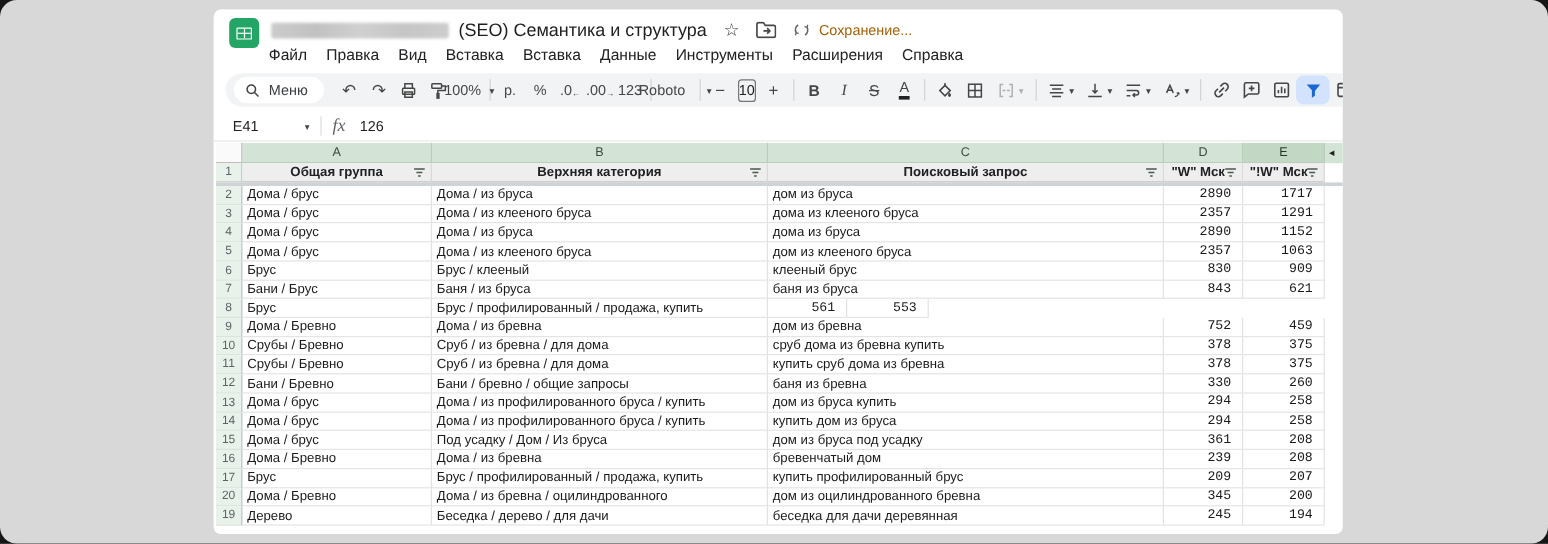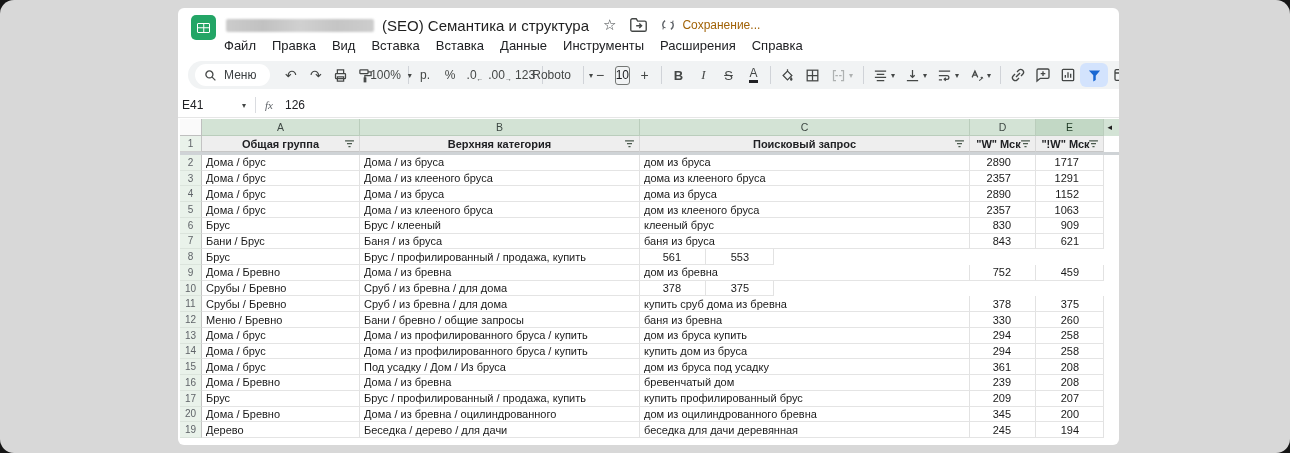--- a/index.html
+++ b/index.html
@@ -38,24 +38,24 @@
   .size-box { width:23px; height:19px; border:1px solid #747775; border-radius:3px; display:flex; align-items:center; justify-content:center; font-size:12px; color:#202124; margin:0 2px; }
   .b-bold { font-weight:bold; }
   .b-italic { font-style:italic; font-family:"Liberation Serif", serif; }
   .b-strike { text-decoration:line-through; }
   .b-color { border-bottom:3px solid #202124; line-height:13px; font-size:12px; }
   .disabled { opacity:.38; }
   .active-chip { background:#d3e3fd; border-radius:6px; }
   .clipped { margin-right:-14px; }
 
   
-  .fbar { position:absolute; left:0; right:0; top:85px; height:25px; display:flex; align-items:center; padding-left:4px; border-bottom:1px solid #e6e6e6; }
+  .fbar { position:absolute; left:0; right:0; top:85px; height:25px; display:flex; align-items:center; padding-left:16px; border-bottom:1px solid #e6e6e6; }
   .name-box { width:64px; display:flex; align-items:center; justify-content:space-between; font-size:12px; color:#202124; }
   .fbar-sep { width:1px; height:16px; background:#dadce0; margin:0 9px; }
-  .fx { font-style:italic; font-family:"Liberation Serif", serif; font-size:11px; color:#5f6368; }
+  .fx { font-style:italic; font-family:"Liberation Serif", serif; font-size:15px; color:#5f6368; }
   .fvalue { margin-left:12px; font-size:12px; color:#202124; }
 
   
   .grid { position:absolute; left:2px; top:111px; right:0; bottom:0; overflow:hidden; }
   .colhdr { display:flex; height:17px; background:#d3e3d5; align-items:stretch; }
   .corner { width:22px; background:#fafafa; border-right:1px solid #bfbfbf; border-bottom:1px solid #bfbfbf; flex:0 0 auto; }
   .letter { display:flex; align-items:center; justify-content:center; font-size:10.5px; color:#3f4945; border-right:1px solid #bacdbc; border-bottom:1px solid #bacdbc; flex:0 0 auto; }
   .letter.active { background:#c2d8c5; color:#1e3a24; }
   .scroll-tri { margin-left:auto; margin-right:7px; align-self:center; font-size:9px; color:#1f1f1f; line-height:1; }
 
@@ -69,21 +69,21 @@
   .hdrrow { display:flex; height:16px; }
   .hdr-num { background:#e9f2ea; border-right:1px solid #c3c3c3; border-bottom:1px solid #cfcfcf; font-size:10px; color:#5f6368; display:flex; align-items:center; justify-content:center; }
   .hdr-cell { position:relative; background:#eeeeee; border-right:1px solid #d8d8d8; border-bottom:1px solid #c6c6c6; display:flex; align-items:center; justify-content:center; font-weight:bold; font-size:11px; color:#202124; overflow:hidden; white-space:nowrap; }
   .hdr-filter { position:absolute; right:4px; top:4px; }
 
   .frozen-sep { height:3px; background:#cfd3d6; }
 
   .grid-row { display:flex; height:15.72px; font-size:11px; color:#1a1a1a; }
   .cell { border-right:1px solid #e2e2e2; border-bottom:1px solid #e4e4e4; padding:0 4px; display:flex; align-items:center; overflow:hidden; white-space:nowrap; }
   .cell.n { background:#e9f2ea; color:#5f6368; font-size:10px; justify-content:center; border-right:1px solid #c3c3c3; border-bottom:1px solid #dbe4dc; padding:0; }
-  .cell.r { justify-content:flex-end; padding-right:24px; }
+  .cell.r { justify-content:flex-end; padding-right:9px;font-family:Liberation Mono, monospace; }
 </style>
 </head>
 <body>
 
 <div class="canvas">
 <div class="card">
 
   <div class="titlebar">
     <div class="logo">
           <div class="grid-glyph"></div>
@@ -374,34 +374,35 @@
             <div class="cell c-a">Дома / Бревно</div>
             <div class="cell c-b">Дома / из бревна</div>
             <div class="cell c-c">дом из бревна</div>
             <div class="cell c-d r">752</div>
             <div class="cell c-e r">459</div>
           </div>
           <div class="grid-row">
             <div class="cell n c-num">10</div>
             <div class="cell c-a">Срубы / Бревно</div>
             <div class="cell c-b">Сруб / из бревна / для дома</div>
+            <div class="cell c-c">сруб дома из бревна купить</div>
             <div class="cell c-d r">378</div>
             <div class="cell c-e r">375</div>
           </div>
           <div class="grid-row">
             <div class="cell n c-num">11</div>
             <div class="cell c-a">Срубы / Бревно</div>
             <div class="cell c-b">Сруб / из бревна / для дома</div>
             <div class="cell c-c">купить сруб дома из бревна</div>
             <div class="cell c-d r">378</div>
             <div class="cell c-e r">375</div>
           </div>
           <div class="grid-row">
             <div class="cell n c-num">12</div>
-            <div class="cell c-a">Меню / Бревно</div>
+            <div class="cell c-a">Бани / Бревно</div>
             <div class="cell c-b">Бани / бревно / общие запросы</div>
             <div class="cell c-c">баня из бревна</div>
             <div class="cell c-d r">330</div>
             <div class="cell c-e r">260</div>
           </div>
           <div class="grid-row">
             <div class="cell n c-num">13</div>
             <div class="cell c-a">Дома / брус</div>
             <div class="cell c-b">Дома / из профилированного бруса / купить</div>
             <div class="cell c-c">дом из бруса купить</div>

